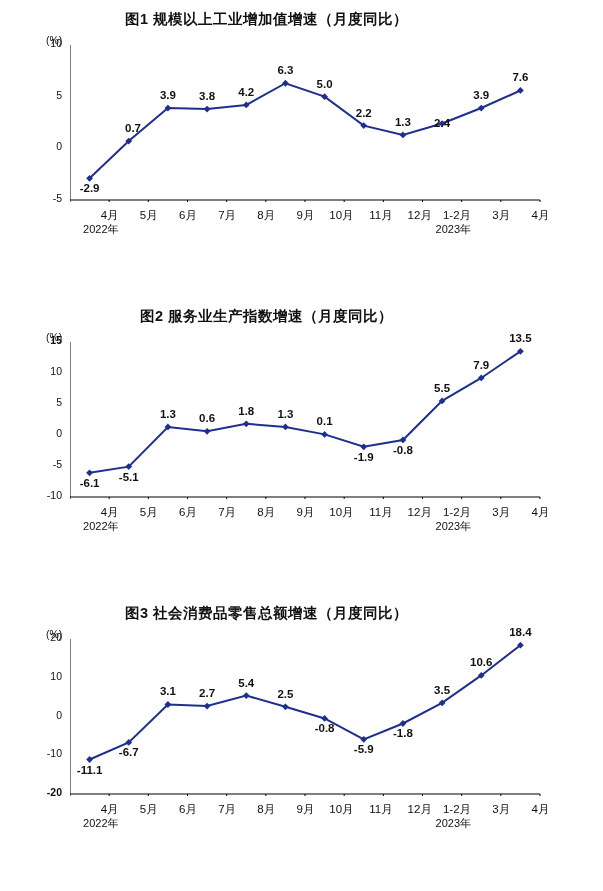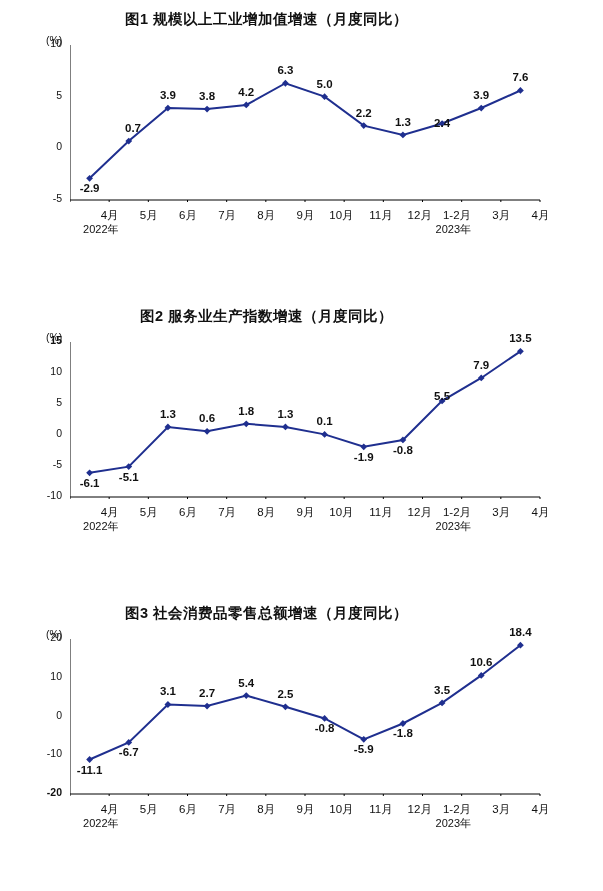--- a/index.html
+++ b/index.html
@@ -202,21 +202,21 @@
         </svg>
         <div class="dlabel" style="left: -8.41667px; top: 134.82px;">-6.1</div>
         <div class="dlabel" style="left: 30.75px; top: 128.62px;">-5.1</div>
         <div class="dlabel" style="left: 69.9167px; top: 65.94px;">1.3</div>
         <div class="dlabel" style="left: 109.083px; top: 70.28px;">0.6</div>
         <div class="dlabel" style="left: 148.25px; top: 62.84px;">1.8</div>
         <div class="dlabel" style="left: 187.417px; top: 65.94px;">1.3</div>
         <div class="dlabel" style="left: 226.583px; top: 73.38px;">0.1</div>
         <div class="dlabel" style="left: 265.75px; top: 108.78px;">-1.9</div>
         <div class="dlabel" style="left: 304.917px; top: 101.96px;">-0.8</div>
-        <div class="dlabel" style="left: 344.083px; top: 39.9px; margin-top: 8px;">5.5</div>
+        <div class="dlabel" style="left: 344.083px; top: 39.9px;">5.5</div>
         <div class="dlabel" style="left: 383.25px; top: 16.96px;">7.9</div>
         <div class="dlabel" style="left: 422.417px; top: -9.7px;">13.5</div>
         <div class="xtick" style="left: -9.41667px; top: 163px;">4月<span class="yr">2022年</span></div>
         <div class="xtick" style="left: 29.75px; top: 163px;">5月</div>
         <div class="xtick" style="left: 68.9167px; top: 163px;">6月</div>
         <div class="xtick" style="left: 108.083px; top: 163px;">7月</div>
         <div class="xtick" style="left: 147.25px; top: 163px;">8月</div>
         <div class="xtick" style="left: 186.417px; top: 163px;">9月</div>
         <div class="xtick" style="left: 225.583px; top: 163px;">10月</div>
         <div class="xtick" style="left: 264.75px; top: 163px;">11月</div>

